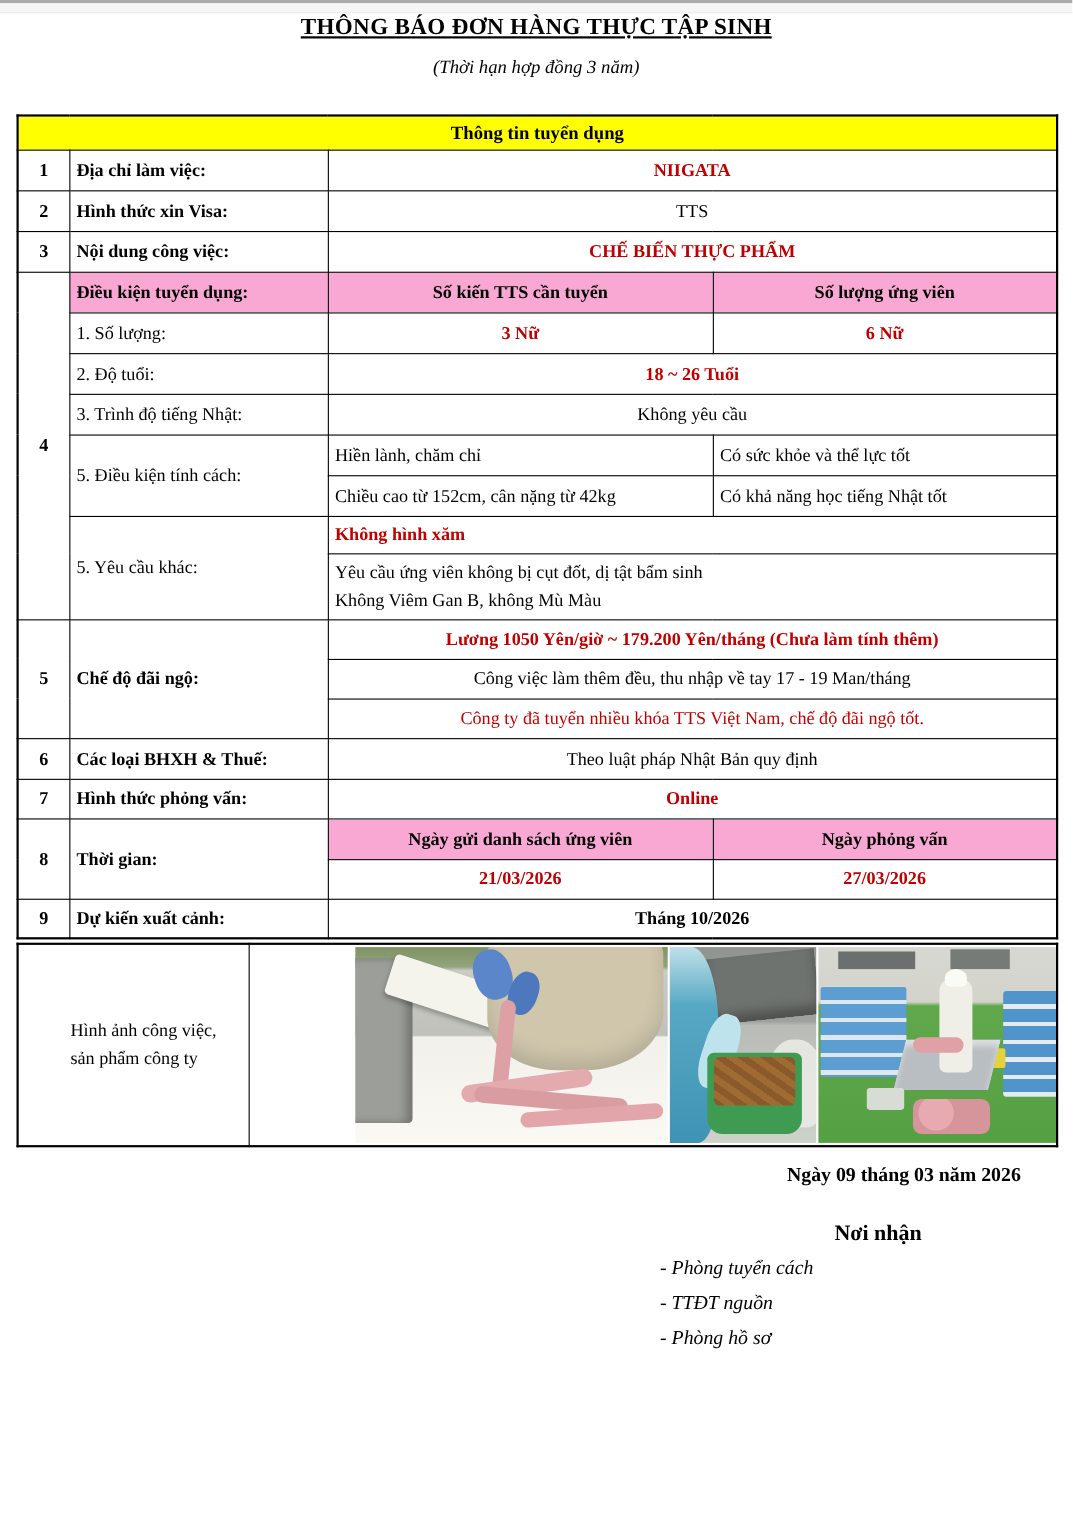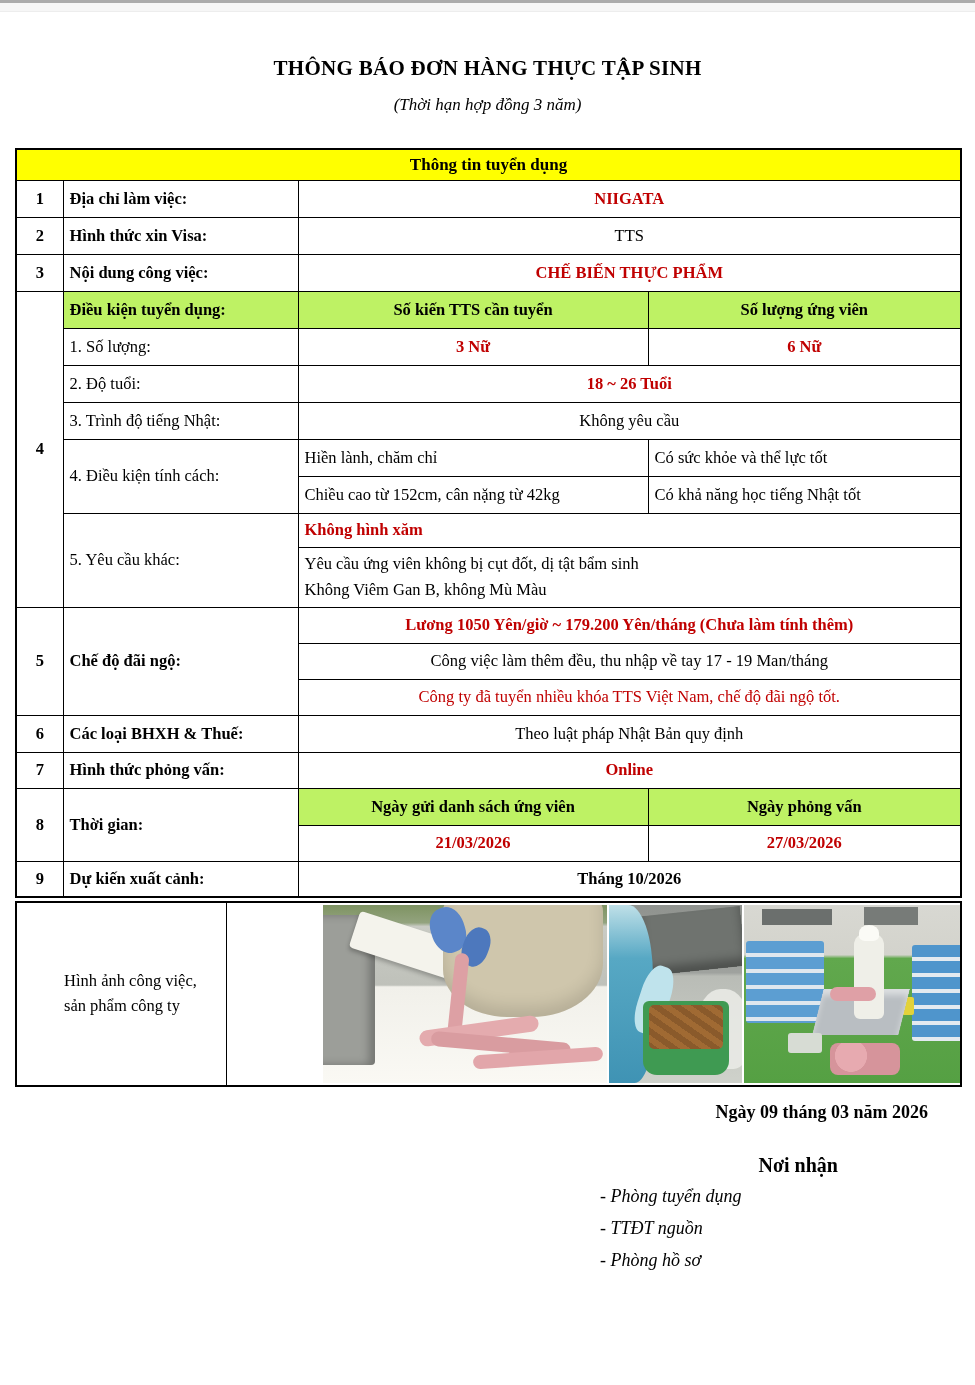--- a/index.html
+++ b/index.html
@@ -6,22 +6,22 @@
   html,body { background:#ffffff; }
   body {
     width:975px; height:1385px;
     font-family:"Liberation Serif", serif;
     color:#000; position:relative; overflow:hidden;
   }
   .top-strip { height:3px; background:#ababab; }
   .top-strip2 { height:9px; background:#f6f6f6; border-bottom:1px solid #ededed; }
 
   .doc-title {
-    margin-top:44px; text-align:center;
-    font-size:21px; font-weight:bold; letter-spacing:.3px;
+    text-align:center;
+    font-size:21px; font-weight:bold; letter-spacing:.3px;text-decoration:underline;
   }
   .doc-subtitle {
     margin-top:14px; text-align:center;
     font-size:17px; font-style:italic;
   }
 
   table.main {
     margin:33px 15px 0 15px; width:945px;
     border-collapse:collapse; table-layout:fixed;
     font-size:16.5px;
@@ -39,21 +39,21 @@
   .bold { font-weight:bold; }
   tr.h31 td { height:31px; }
   tr.h37 td { height:37px; }
   tr.h36 td { height:36px; }
   tr.h34 td { height:34px; }
   tr.h60 td { height:60px; }
   td.yellow {
     background:#FFFF00; text-align:center;
     font-weight:bold; font-size:17px;
   }
-  td.gray { background:#bef264; }
+  td.gray { background:#f9a8d4; }
   td.twolines { line-height:1.6; }
 
   table.imgtable {
     margin:3px 15px 0 15px; width:945px;
     border-collapse:collapse; table-layout:fixed;
     border:2px solid #000; font-size:16.5px;
   }
   table.imgtable td { border:1px solid #000; vertical-align:middle;padding-left:47px; }
   .img-label { padding:4px 8px; line-height:1.5; }
   .photo-cell { height:184px; padding:2px 0; }
@@ -164,21 +164,21 @@
   </tr>
   <tr class="h37">
     <td class="sublbl">2. Độ tuổi:</td>
     <td class="ctr red bold" colspan="2">18 ~ 26 Tuổi</td>
   </tr>
   <tr class="h37">
     <td class="sublbl">3. Trình độ tiếng Nhật:</td>
     <td class="ctr" colspan="2">Không yêu cầu</td>
   </tr>
   <tr class="h37">
-    <td class="sublbl" rowspan="2">4. Điều kiện tính cách:</td>
+    <td class="sublbl" rowspan="2">5. Điều kiện tính cách:</td>
     <td>Hiền lành, chăm chỉ</td>
     <td>Có sức khỏe và thể lực tốt</td>
   </tr>
   <tr class="h37">
     <td>Chiều cao từ 152cm, cân nặng từ 42kg</td>
     <td>Có khả năng học tiếng Nhật tốt</td>
   </tr>
   <tr class="h34">
     <td class="sublbl" rowspan="2">5. Yêu cầu khác:</td>
     <td class="red bold" colspan="2">Không hình xăm</td>
@@ -278,16 +278,16 @@
         </div>
       </div>
     </td>
   </tr>
 </tbody>
   </table>
 
 <div class="footer-date">Ngày 09 tháng 03 năm 2026</div>
 <div class="recipients-title">Nơi nhận</div>
 <div class="recipients">
-  <div>- Phòng tuyển dụng</div>
+  <div>- Phòng tuyển cách</div>
   <div>- TTĐT nguồn</div>
   <div>- Phòng hồ sơ</div>
 </div>
 
 </body></html>

